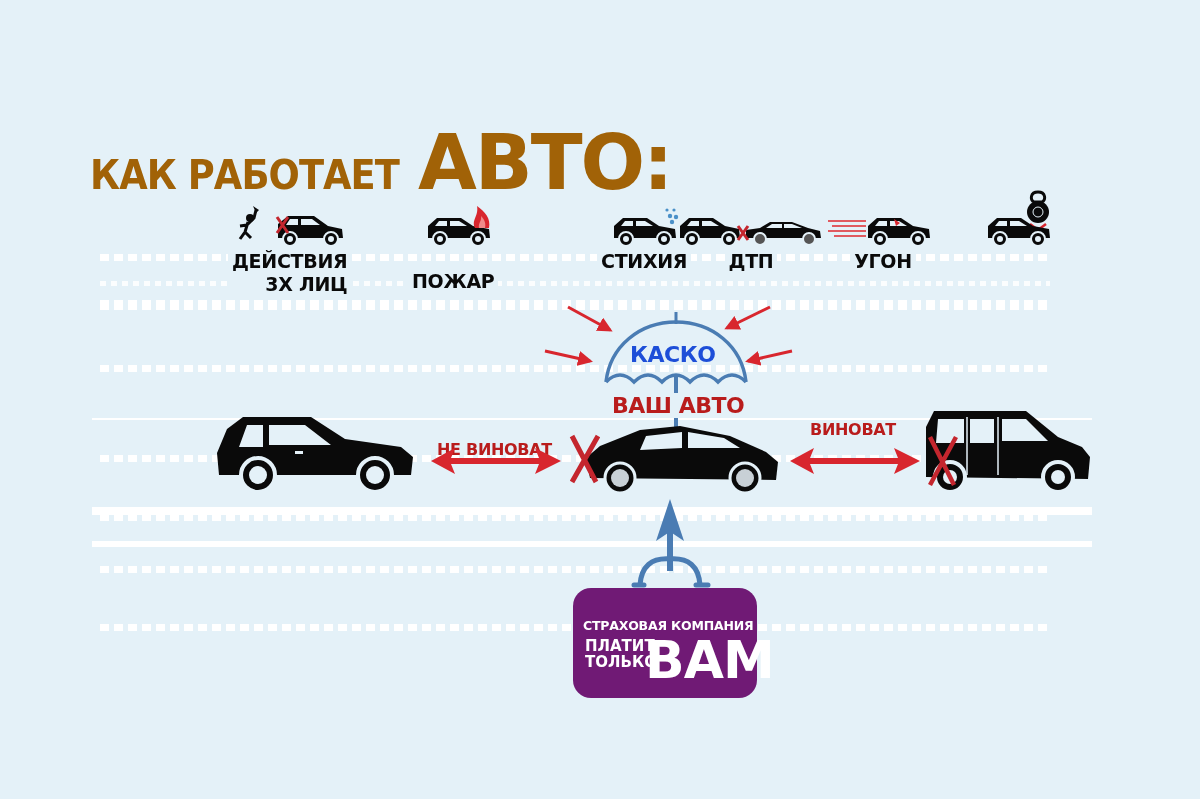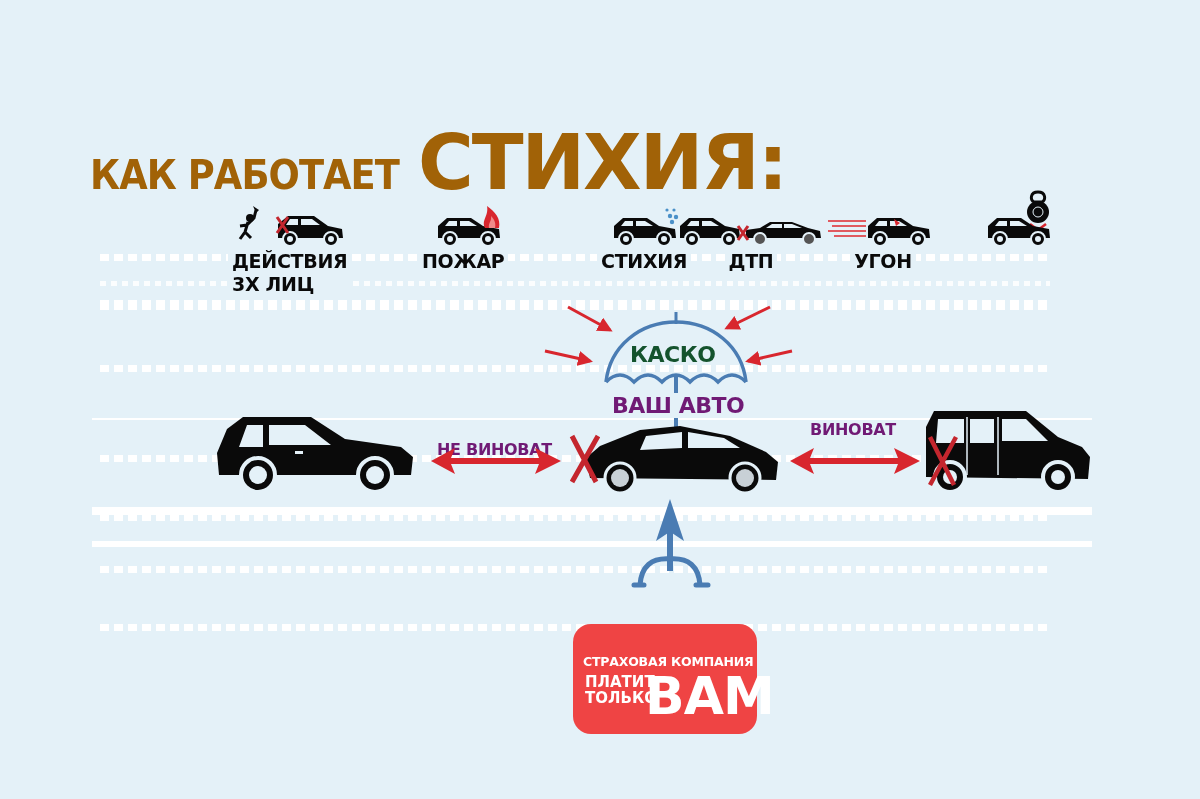--- a/index.html
+++ b/index.html
@@ -22,29 +22,29 @@
     font-family:"DejaVu Sans", sans-serif; font-weight:bold; color:#a16207;
     display:flex; align-items:baseline;
   }
   .title .small-part { font-size:40px; letter-spacing:-1px; transform:scaleX(0.92); transform-origin:left; }
   .title .big-part { font-size:76px; letter-spacing:-2px; margin-left:-8px; }
 
   .risk {
     position:absolute; top:204px; display:flex; flex-direction:column; align-items:center;
   }
   .risk-label {
-    font-weight:bold; font-size:19px; line-height:23px; color:#0a0a0a; text-align:left;
+    font-weight:bold; font-size:19px; line-height:23px; color:#0a0a0a; text-align:right;
     background:#e4f1f8; padding:0 4px; margin-top:6px; letter-spacing:-0.3px;
   }
   .label {
-    position:absolute; font-weight:bold; color:#701a75; white-space:nowrap;
+    position:absolute; font-weight:bold; color:#b91c1c; white-space:nowrap;
   }
   .blue-box {
-    position:absolute; left:573px; top:624px; width:184px; height:110px;
-    background:#ef4444; border-radius:18px; color:#ffffff;
+    position:absolute; left:573px; top:588px; width:184px; height:110px;
+    background:#701a75; border-radius:18px; color:#ffffff;
   }
   .blue-box .l1 { position:absolute; left:10px; top:30px; font-size:12.5px; font-weight:bold; white-space:nowrap; letter-spacing:-0.2px; }
   .blue-box .l2 { position:absolute; left:12px; top:50px; font-size:15px; font-weight:bold; line-height:16px; }
   .blue-box .l3 { position:absolute; left:72px; top:42px; font-size:52px; font-weight:bold; letter-spacing:-1px; }
   svg { position:absolute; overflow:visible; }
 </style>
 </head>
 <body>
 
 <div class="road-dashes" style="top:254px;"></div>
@@ -54,21 +54,21 @@
 <div class="road-thin" style="top:418px;"></div>
 <div class="road-dashes" style="top:455px;"></div>
 <div class="road-solid" style="top:507px; height:8px;"></div>
 <div class="road-dashes" style="top:515px; height:6px;"></div>
 <div class="road-solid" style="top:541px;"></div>
 <div class="road-dashes" style="top:566px;"></div>
 <div class="road-dashes" style="top:624px;"></div>
 
 <div class="title">
   <span class="small-part">КАК РАБОТАЕТ</span>
-  <span class="big-part">СТИХИЯ:</span>
+  <span class="big-part">АВТО:</span>
 </div>
 
 <div class="risk" style="left:228px;">
   <svg width="115" height="40" style="position:relative;">
 
     <circle cx="18" cy="14" r="4" fill="#0a0a0a"></circle>
     <path d="M16 18 L13 28 L8 35 M13 28 L19 34 M15 21 L22 14 L24 6 M15 21 L8 22" stroke="#0a0a0a" stroke-width="3" fill="none"></path>
     <path d="M21 2 L27 6 L24 9 Z" fill="#0a0a0a"></path>
 
     <path d="M46 34 L46 20 L56 12 L82 12 L96 22 L110 25 L111 34 Z" fill="#0a0a0a"></path>
@@ -78,21 +78,21 @@
     <circle cx="99" cy="35" r="7" fill="#0a0a0a" stroke="#e4f1f8" stroke-width="2"></circle>
     <circle cx="99" cy="35" r="3" fill="#e4f1f8"></circle>
     <path d="M45 13 L56 29 M56 13 L45 29" stroke="#c4262e" stroke-width="3"></path>
   </svg>
   <div class="risk-label">
     <div>ДЕЙСТВИЯ</div>
     <div>3Х ЛИЦ</div>
   </div>
 </div>
 
-<div class="risk" style="left:418px;">
+<div class="risk" style="left:408px;gap:20px;">
   <svg width="80" height="40" style="position:relative;">
     <path d="M15 34 L15 22 L24 14 L48 14 L60 22 L76 25 L77 34 Z" fill="#0a0a0a"></path>
     <path d="M26 17 L34 17 L34 22 L22 22 Z M37 17 L46 17 L54 22 L37 22 Z" fill="#e4f1f8"></path>
     <circle cx="27" cy="35" r="7" fill="#0a0a0a" stroke="#e4f1f8" stroke-width="2"></circle>
     <circle cx="27" cy="35" r="3" fill="#e4f1f8"></circle>
     <circle cx="65" cy="35" r="7" fill="#0a0a0a" stroke="#e4f1f8" stroke-width="2"></circle>
     <circle cx="65" cy="35" r="3" fill="#e4f1f8"></circle>
     <path d="M62 24 C58 16 66 12 64 2 C72 8 78 14 76 24 Z" fill="#d8262e"></path>
     <path d="M66 24 C65 19 69 17 68 12 C72 16 73 20 72 24 Z" fill="#f08a8a"></path>
   </svg>
@@ -182,21 +182,21 @@
   <line x1="770" y1="307" x2="727" y2="328" stroke="#d8262e" stroke-width="3" marker-end="url(#rh)"></line>
   <line x1="792" y1="351" x2="748" y2="361" stroke="#d8262e" stroke-width="3" marker-end="url(#rh)"></line>
 </svg>
 
 <svg width="160" height="130" style="left:596px; top:310px;">
   <line x1="80" y1="2" x2="80" y2="14" stroke="#4a7cb3" stroke-width="3"></line>
   <path d="M10 72 C14 36 44 12 80 12 C116 12 146 36 150 72" fill="none" stroke="#4a7cb3" stroke-width="3.5"></path>
   <path d="M10 72 Q24 58 38 72 Q52 58 66 72 Q80 58 94 72 Q108 58 122 72 Q136 58 150 72" fill="none" stroke="#4a7cb3" stroke-width="3.5"></path>
   <line x1="80" y1="66" x2="80" y2="128" stroke="#4a7cb3" stroke-width="4"></line>
 </svg>
-<div class="label" style="left:630px; top:342px; font-size:22px; color:#14532d; letter-spacing:-0.5px;">КАСКО</div>
+<div class="label" style="left:630px; top:342px; font-size:22px; color:#1d4ed8; letter-spacing:-0.5px;">КАСКО</div>
 <div class="label" style="left:612px; top:393px; font-size:22px; letter-spacing:-0.5px; background:#e4f1f8;">ВАШ АВТО</div>
 
 <svg width="200" height="80" style="left:215px; top:413px;">
   <path d="M4 62 L2 40 L12 16 L28 4 L96 4 L130 26 L186 34 L198 44 L196 62 Z" fill="#0a0a0a"></path>
   <path d="M32 12 L48 12 L48 34 L24 34 Z M54 12 L90 12 L116 32 L54 32 Z" fill="#e4f1f8"></path>
   <rect x="80" y="38" width="8" height="3" fill="#e4f1f8"></rect>
   <circle cx="43" cy="62" r="17" fill="#0a0a0a" stroke="#e4f1f8" stroke-width="4"></circle>
   <circle cx="43" cy="62" r="9" fill="#e4f1f8"></circle>
   <circle cx="160" cy="62" r="17" fill="#0a0a0a" stroke="#e4f1f8" stroke-width="4"></circle>
   <circle cx="160" cy="62" r="9" fill="#e4f1f8"></circle>

